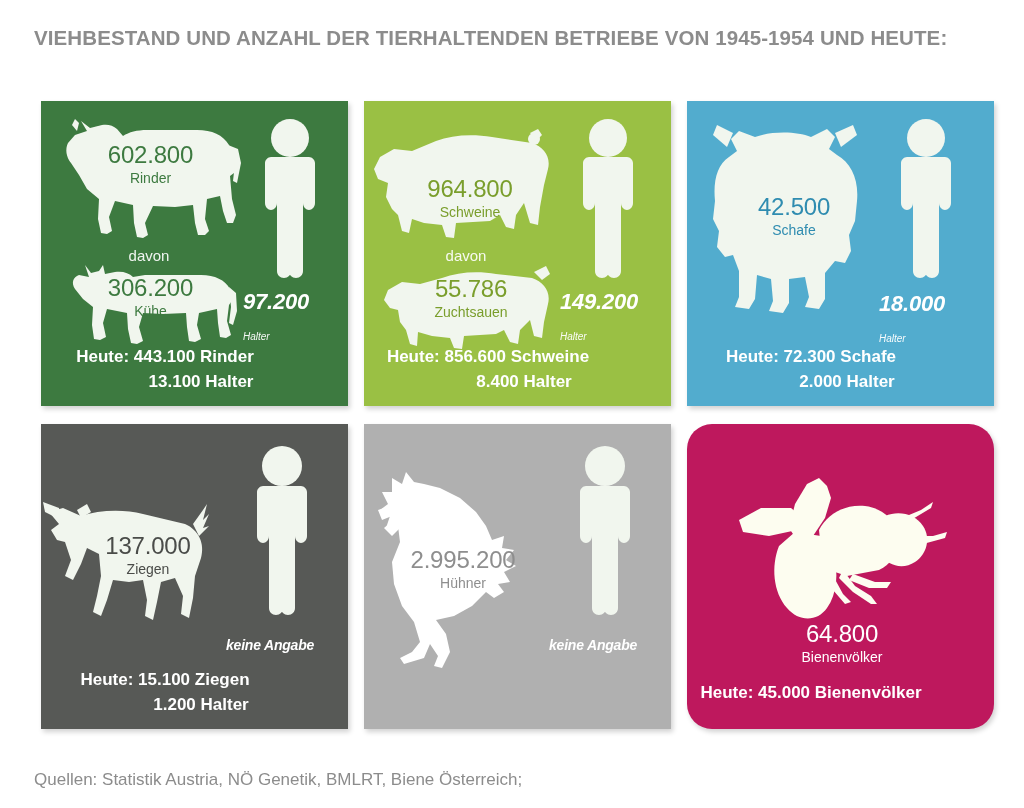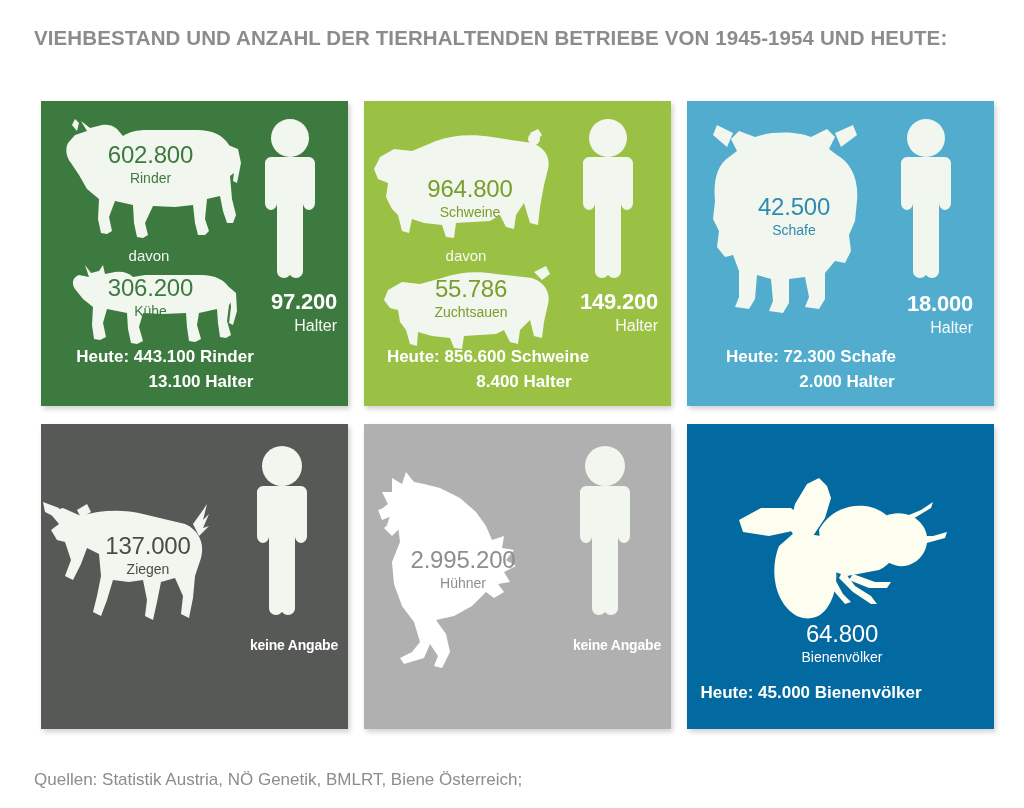--- a/index.html
+++ b/index.html
@@ -97,35 +97,36 @@
   }
 
   
   .person {
     position: absolute;
   }
   .person svg { display: block; width: 100%; height: 100%; }
 
   .holder {
     position: absolute;
-    text-align: right;
+    text-align: left;
     line-height: 1;
     color: #ffffff;
     white-space: nowrap;
+    font-style: italic;
   }
   .holder .num {
     display: block;
     font-size: 22px;
     font-weight: bold;
     letter-spacing: -0.2px;
   }
   .holder .lbl {
     display: block;
-    font-size: 16px;
-    margin-top: 5px;
+    font-size: 10px;
+    margin-top: 19px;
     opacity: 0.95;
   }
   .holder.na .num {
     font-size: 14px;
     font-weight: bold;
   }
 
   
   .card-footer {
     position: absolute;
@@ -316,20 +317,24 @@
             <circle cx="39" cy="20" r="20" fill="#f1f6ee"></circle>
             <path fill="#f1f6ee" d="M14 46 C14 43 17 40 20 40 L58 40 C61 40 64 43 64 46 L64 90 C64 94 61 97 58 97 C55 97 52 94 52 90 L52 66 L52 114 L52 162 C52 166 49 169 45 169 C41 169 38 166 38 162 L38 120 L40 120 L40 162 C40 166 37 169 33 169 C29 169 26 166 26 162 L26 114 L26 66 L26 90 C26 94 23 97 20 97 C17 97 14 94 14 90 Z"></path>
           </svg>
         </div>
 
         <div class="holder na" style="left:185px; top:214px; width:112px;">
           <span class="num">keine Angabe</span>
         </div>
       </div>
 
+      <div class="card-footer">
+        <div class="l1">Heute: 15.100 Ziegen</div>
+        <div class="l2">1.200 Halter</div>
+      </div>
     </div>
 
     <div class="card" style="background:#b0b0b0;">
       <div class="stage">
 
         <div class="animal-slot" style="left:12px; top:42px; width:160px; height:205px;">
           <svg viewBox="0 0 160 205">
             <path fill="#ffffff" d="M38 16 L30 6 L26 18 L16 12 L16 26 L6 26 L12 38 L4 44 L14 50 L10 62 L22 60 L24 76 L16 96 L18 118 L26 140 L38 156 L44 176 L36 186 L24 192 L28 198 L48 192 L54 178 L62 190 L58 200 L66 202 L74 186 L70 168 L60 154 L78 150 L96 140 L110 126 L118 132 L128 126 L122 118 L134 116 L128 106 L140 100 L130 94 L138 84 L126 82 L128 70 L116 74 L110 60 L100 46 L84 32 L64 22 L48 18 Z"></path>
             <path fill="#ffffff" d="M14 40 L2 44 L6 54 L16 50 Z"></path>
             <path fill="#ffffff" d="M20 52 L8 62 L16 70 L24 62 Z"></path>
@@ -348,21 +353,21 @@
           </svg>
         </div>
 
         <div class="holder na" style="left:185px; top:214px; width:112px;">
           <span class="num">keine Angabe</span>
         </div>
       </div>
 
     </div>
 
-    <div class="card" style="background:#0369a1;">
+    <div class="card" style="background:#be185d;border-radius:25px;">
       <div class="stage">
 
         <div class="animal-slot" style="left:48px; top:50px; width:215px; height:150px;">
           <svg viewBox="0 0 215 150">
             <path fill="#fdfdf0" d="M92 12 L84 4 L72 10 L60 30 L54 54 L62 66 L78 62 L90 44 L96 24 Z"></path>
             <path fill="#fdfdf0" d="M56 34 L26 34 L4 46 L8 58 L34 62 L62 56 L68 44 Z"></path>
             <path fill="#fdfdf0" d="M44 72 C36 92 38 118 52 134 C64 148 82 148 92 134 C102 120 104 98 98 80 L86 62 L60 58 Z"></path>
             <path fill="#fdfdf0" d="M84 56 C92 40 110 30 130 32 C146 34 158 44 162 58 C166 74 158 90 144 96 L112 102 L88 94 Z"></path>
             <path fill="#fdfdf0" d="M150 42 C164 36 180 40 188 52 C196 64 192 80 180 88 C168 96 152 92 146 80 Z"></path>
             <path fill="#fdfdf0" d="M162 46 L186 36 L198 28 L196 34 L176 46 Z"></path>

